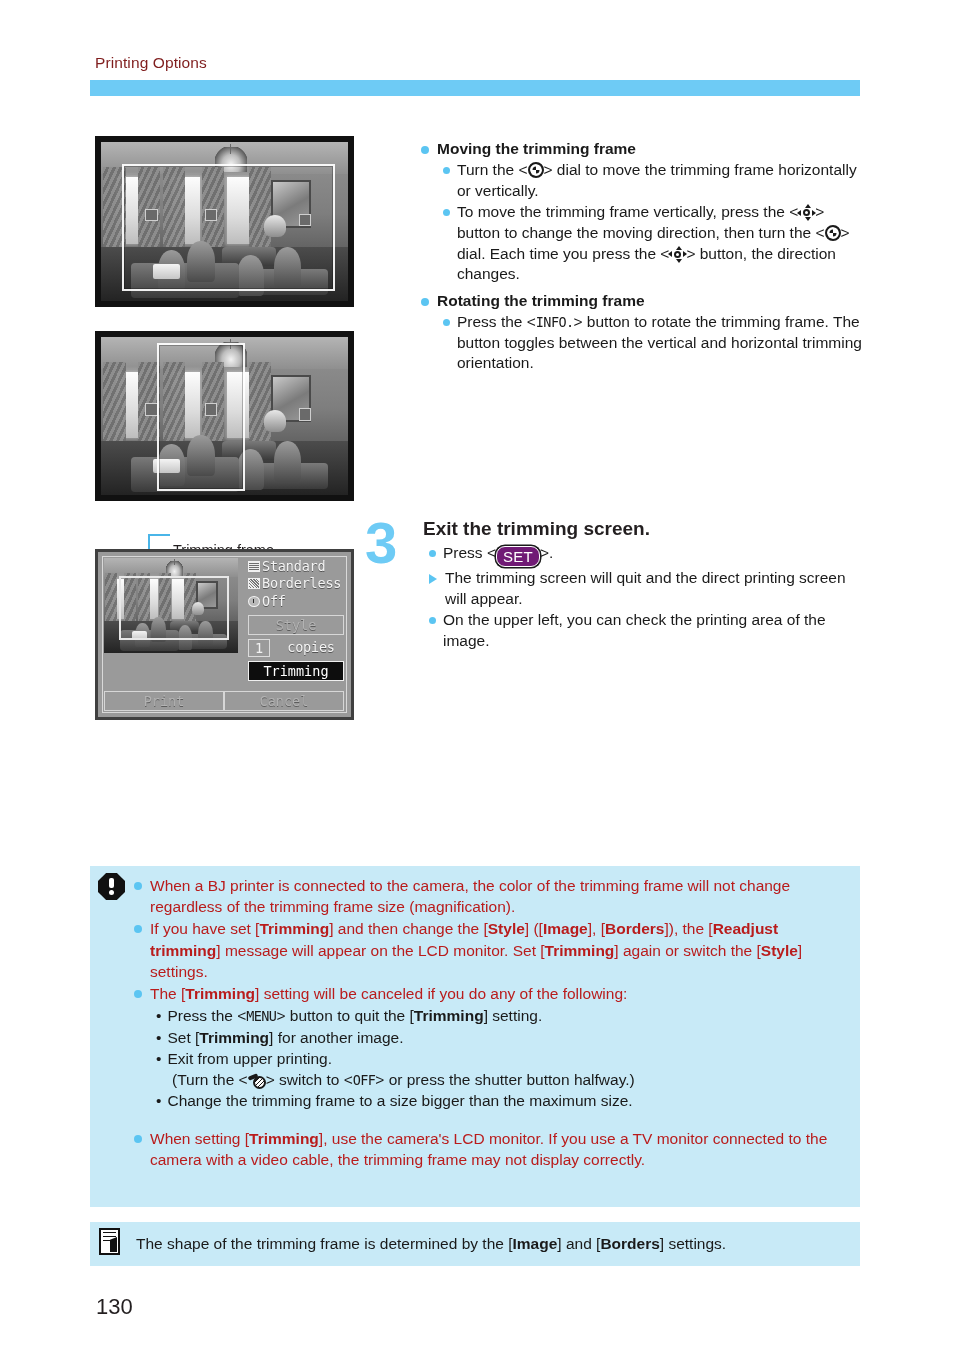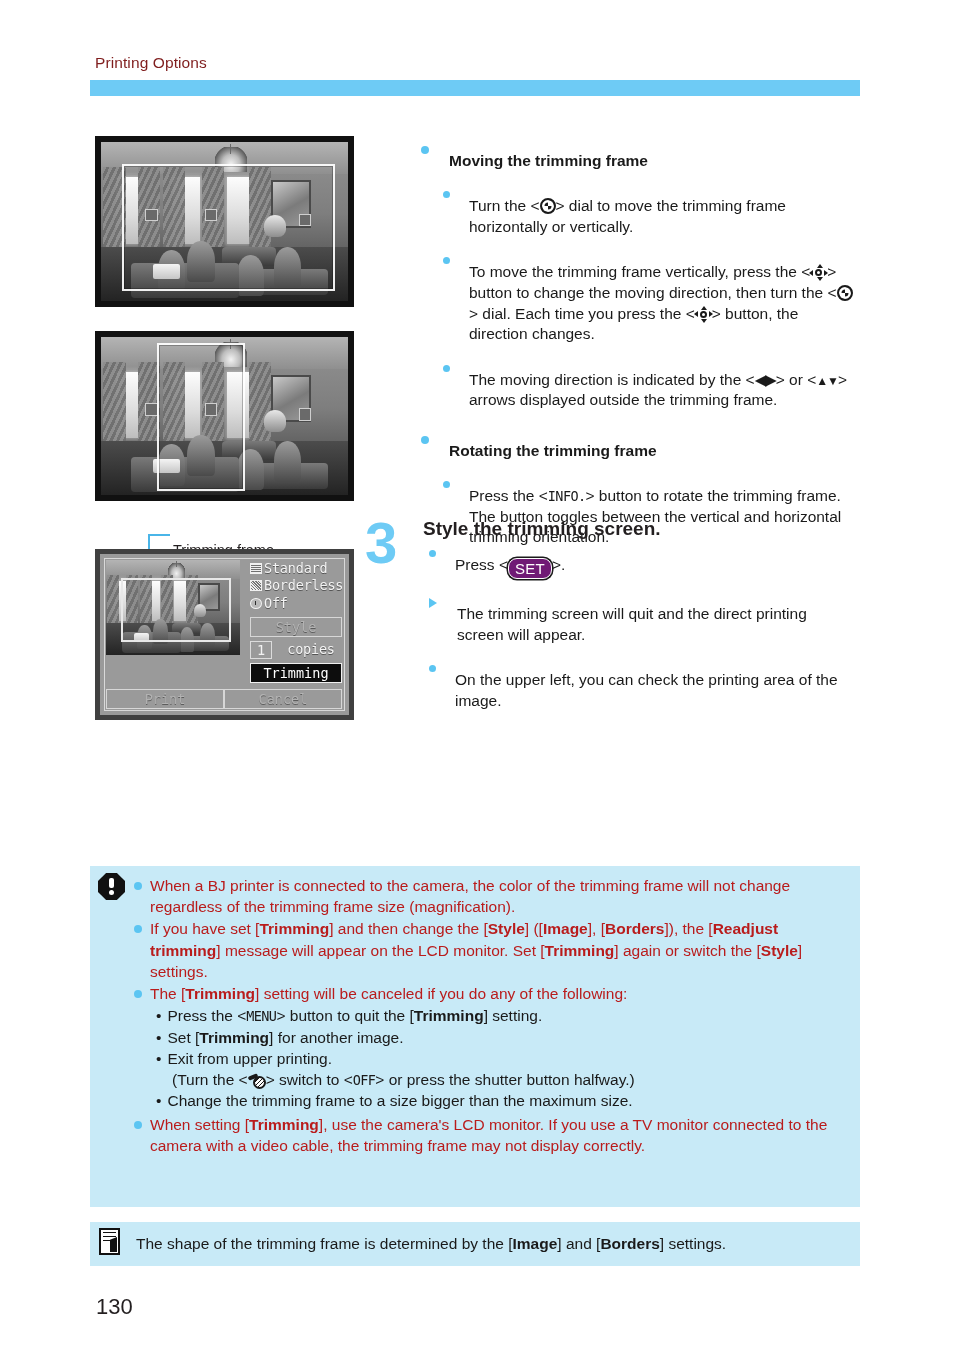--- a/index.html
+++ b/index.html
@@ -109,21 +109,21 @@
   }
 
   .trim-frame {
     position:absolute; border:2px solid rgba(255,255,255,.92);
     box-shadow:0 0 0 1px rgba(0,0,0,.25) inset;
   }
 
   
   .lcd {
     position:absolute; background:#9a9a9a;
-    border:5px solid #404040;
+    border:3px solid #404040;
   }
   .lcd .inner { position:absolute; inset:4px; border:1px solid #d9d9d9; }
   .lcd-thumb {
     position:absolute; left:6px; top:6px; width:134px; height:95px;
     overflow:hidden; background:#111;
   }
   .lcd-thumb .scene { position:absolute; inset:0; }
   .lcd-thumb .tf {
     position:absolute; left:15px; top:18px; right:9px; bottom:13px;
     border:2px solid #e8e8e8;
@@ -203,21 +203,21 @@
   .lvl2 .dot {
     flex:none; width:7px; height:7px; border-radius:50%;
     background:#5bc5f2; margin-top:7px;
   }
   .lvl2 .tri {
     flex:none; width:0; height:0; margin-top:6px; margin-right:1px;
     border-left:8px solid #5bc5f2;
     border-top:5px solid transparent;
     border-bottom:5px solid transparent;
   }
-  .lvl2 p, .lvl1 p { margin:12px; }
+  .lvl2 p, .lvl1 p { margin:0; }
 
   
   #step3 { position:absolute; left:365px; top:518px; width:500px; }
   #step3 .num {
     position:absolute; left:0; top:-4px;
     font-size:58px; font-weight:bold; color:#6ecbf5;
     font-family:"Liberation Sans", sans-serif; line-height:1;
   }
   #step3 .body { margin-left:58px; }
   #step3 h2 {
@@ -488,42 +488,38 @@
     <div class="lvl2">
       <span class="dot"></span>
       <p><span>Turn the &lt;</span><span class="ic ic-dial"></span><span>&gt; dial to move the trimming frame horizontally or vertically.</span></p>
     </div>
 
     <div class="lvl2">
       <span class="dot"></span>
       <p><span>To move the trimming frame vertically, press the &lt;</span><span class="ic ic-mc"><i class="up"></i><i class="dn"></i><i class="lf"></i><i class="rt"></i><span class="ring"></span></span><span>&gt; button to change the moving direction, then turn the &lt;</span><span class="ic ic-dial"></span><span>&gt; dial. Each time you press the &lt;</span><span class="ic ic-mc"><i class="up"></i><i class="dn"></i><i class="lf"></i><i class="rt"></i><span class="ring"></span></span><span>&gt; button, the direction changes.</span></p>
     </div>
 
-    <div class="lvl2">
-      <span class="dot"></span>
-      <p><span>The moving direction is indicated by the &lt;</span><span class="ic-lr">◀▶</span><span>&gt; or &lt;</span><span class="ic-ud">▲▼</span><span>&gt; arrows displayed outside the trimming frame.</span></p>
-    </div>
   </div>
 
   <div class="blk" style="margin-top:6px;">
     <div class="lvl1">
       <span class="dot"></span>
       <p>Rotating the trimming frame</p>
     </div>
     <div class="lvl2">
       <span class="dot"></span>
       <p><span>Press the &lt;</span><span class="btn-lbl">INFO.</span><span>&gt; button to rotate the trimming frame. The button toggles between the vertical and horizontal trimming orientation.</span></p>
     </div>
   </div>
 </div>
 
 <div id="step3">
   <div class="num">3</div>
   <div class="body">
-    <h2>Style the trimming screen.</h2>
+    <h2>Exit the trimming screen.</h2>
 
     <div class="lvl2">
       <span class="dot"></span>
       <p><span>Press &lt;</span><span class="ic-set">SET</span><span>&gt;.</span></p>
     </div>
 
     <div class="lvl2">
       <span class="tri"></span>
       <p>The trimming screen will quit and the direct printing screen will appear.</p>
     </div>
@@ -572,21 +568,21 @@
       <span>Exit from upper printing.</span>
     </p>
 
     <p class="c-sub2"><span>(Turn the &lt;</span><span class="ic-power"><span class="lev"></span><span class="disc"></span></span><span>&gt; switch to &lt;</span><span class="btn-lbl">OFF</span><span>&gt; or press the shutter button halfway.)</span></p>
 
     <p class="c-sub">
       <span class="sq">•</span>
       <span>Change the trimming frame to a size bigger than the maximum size.</span>
     </p>
 
-    <div class="c-item" style="margin-top:2px;">
+    <div class="c-item" style="margin-top:16px;">
       <span class="dot"></span>
       <p><span>When setting [</span><b>Trimming</b><span>], use the camera's LCD monitor. If you use a TV monitor connected to the camera with a video cable, the trimming frame may not display correctly.</span></p>
     </div>
 
   </div>
 </div>
 
 <div id="note-box">
   <div class="ico">
     <div class="notepad">

